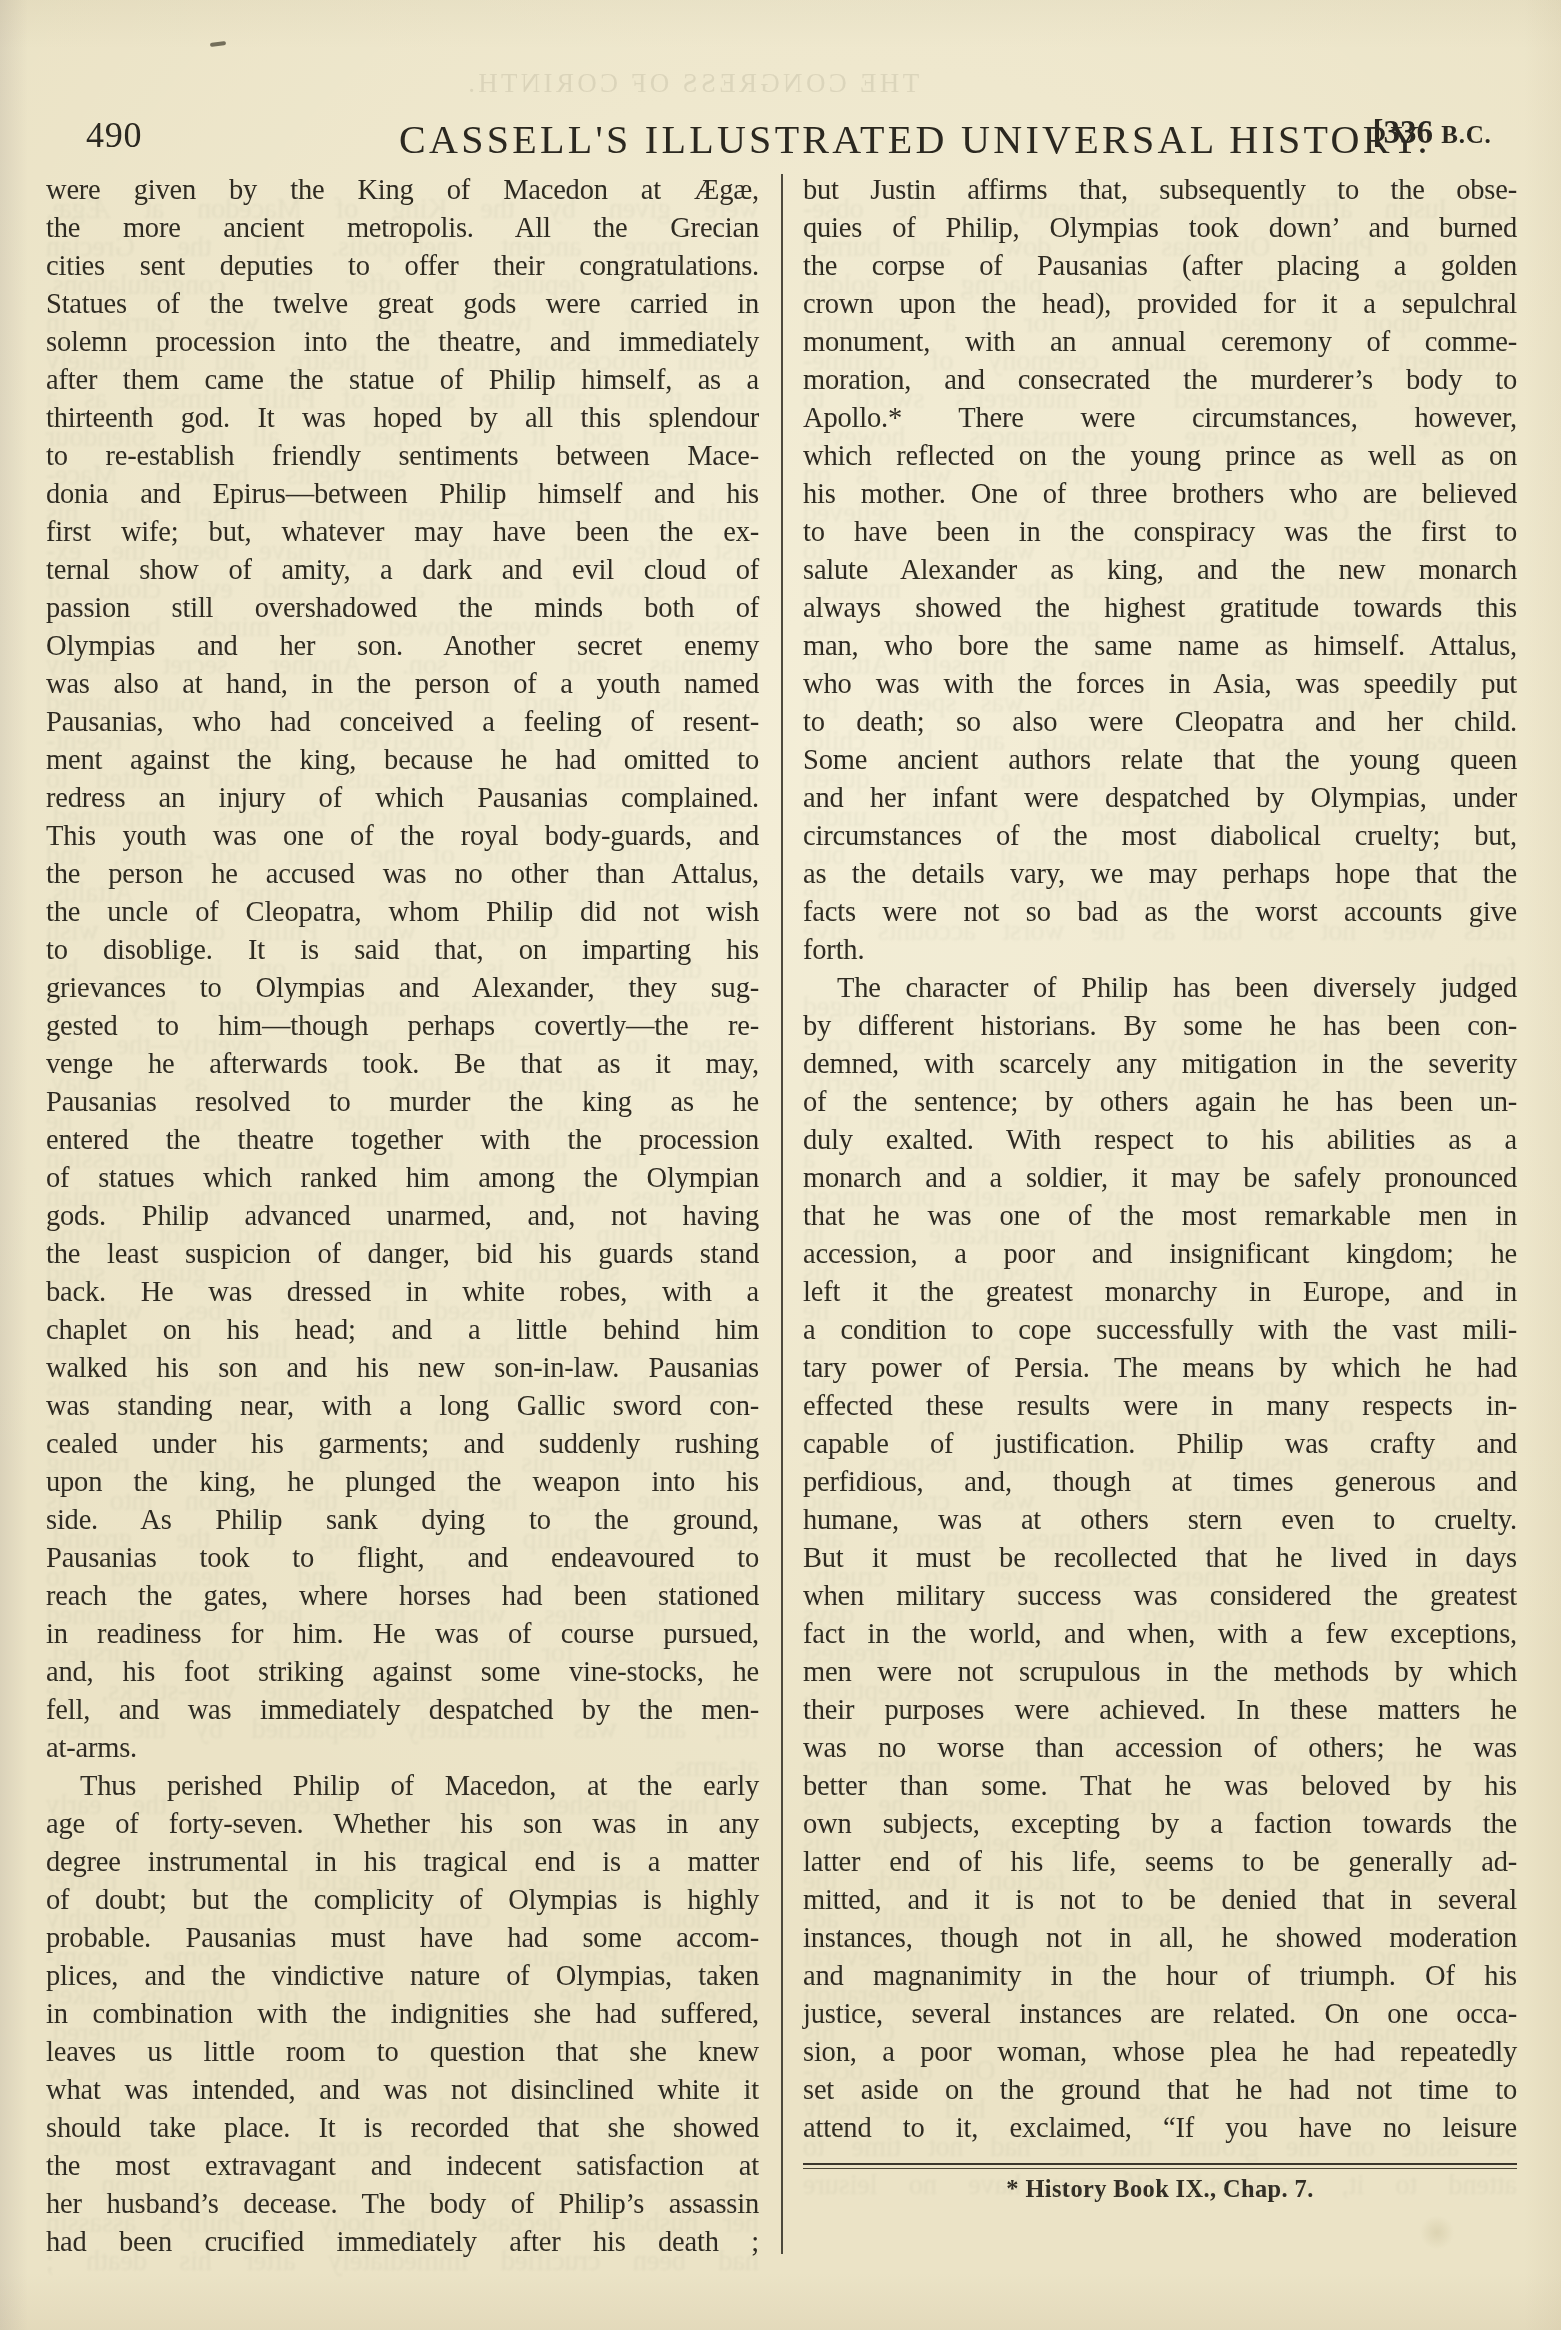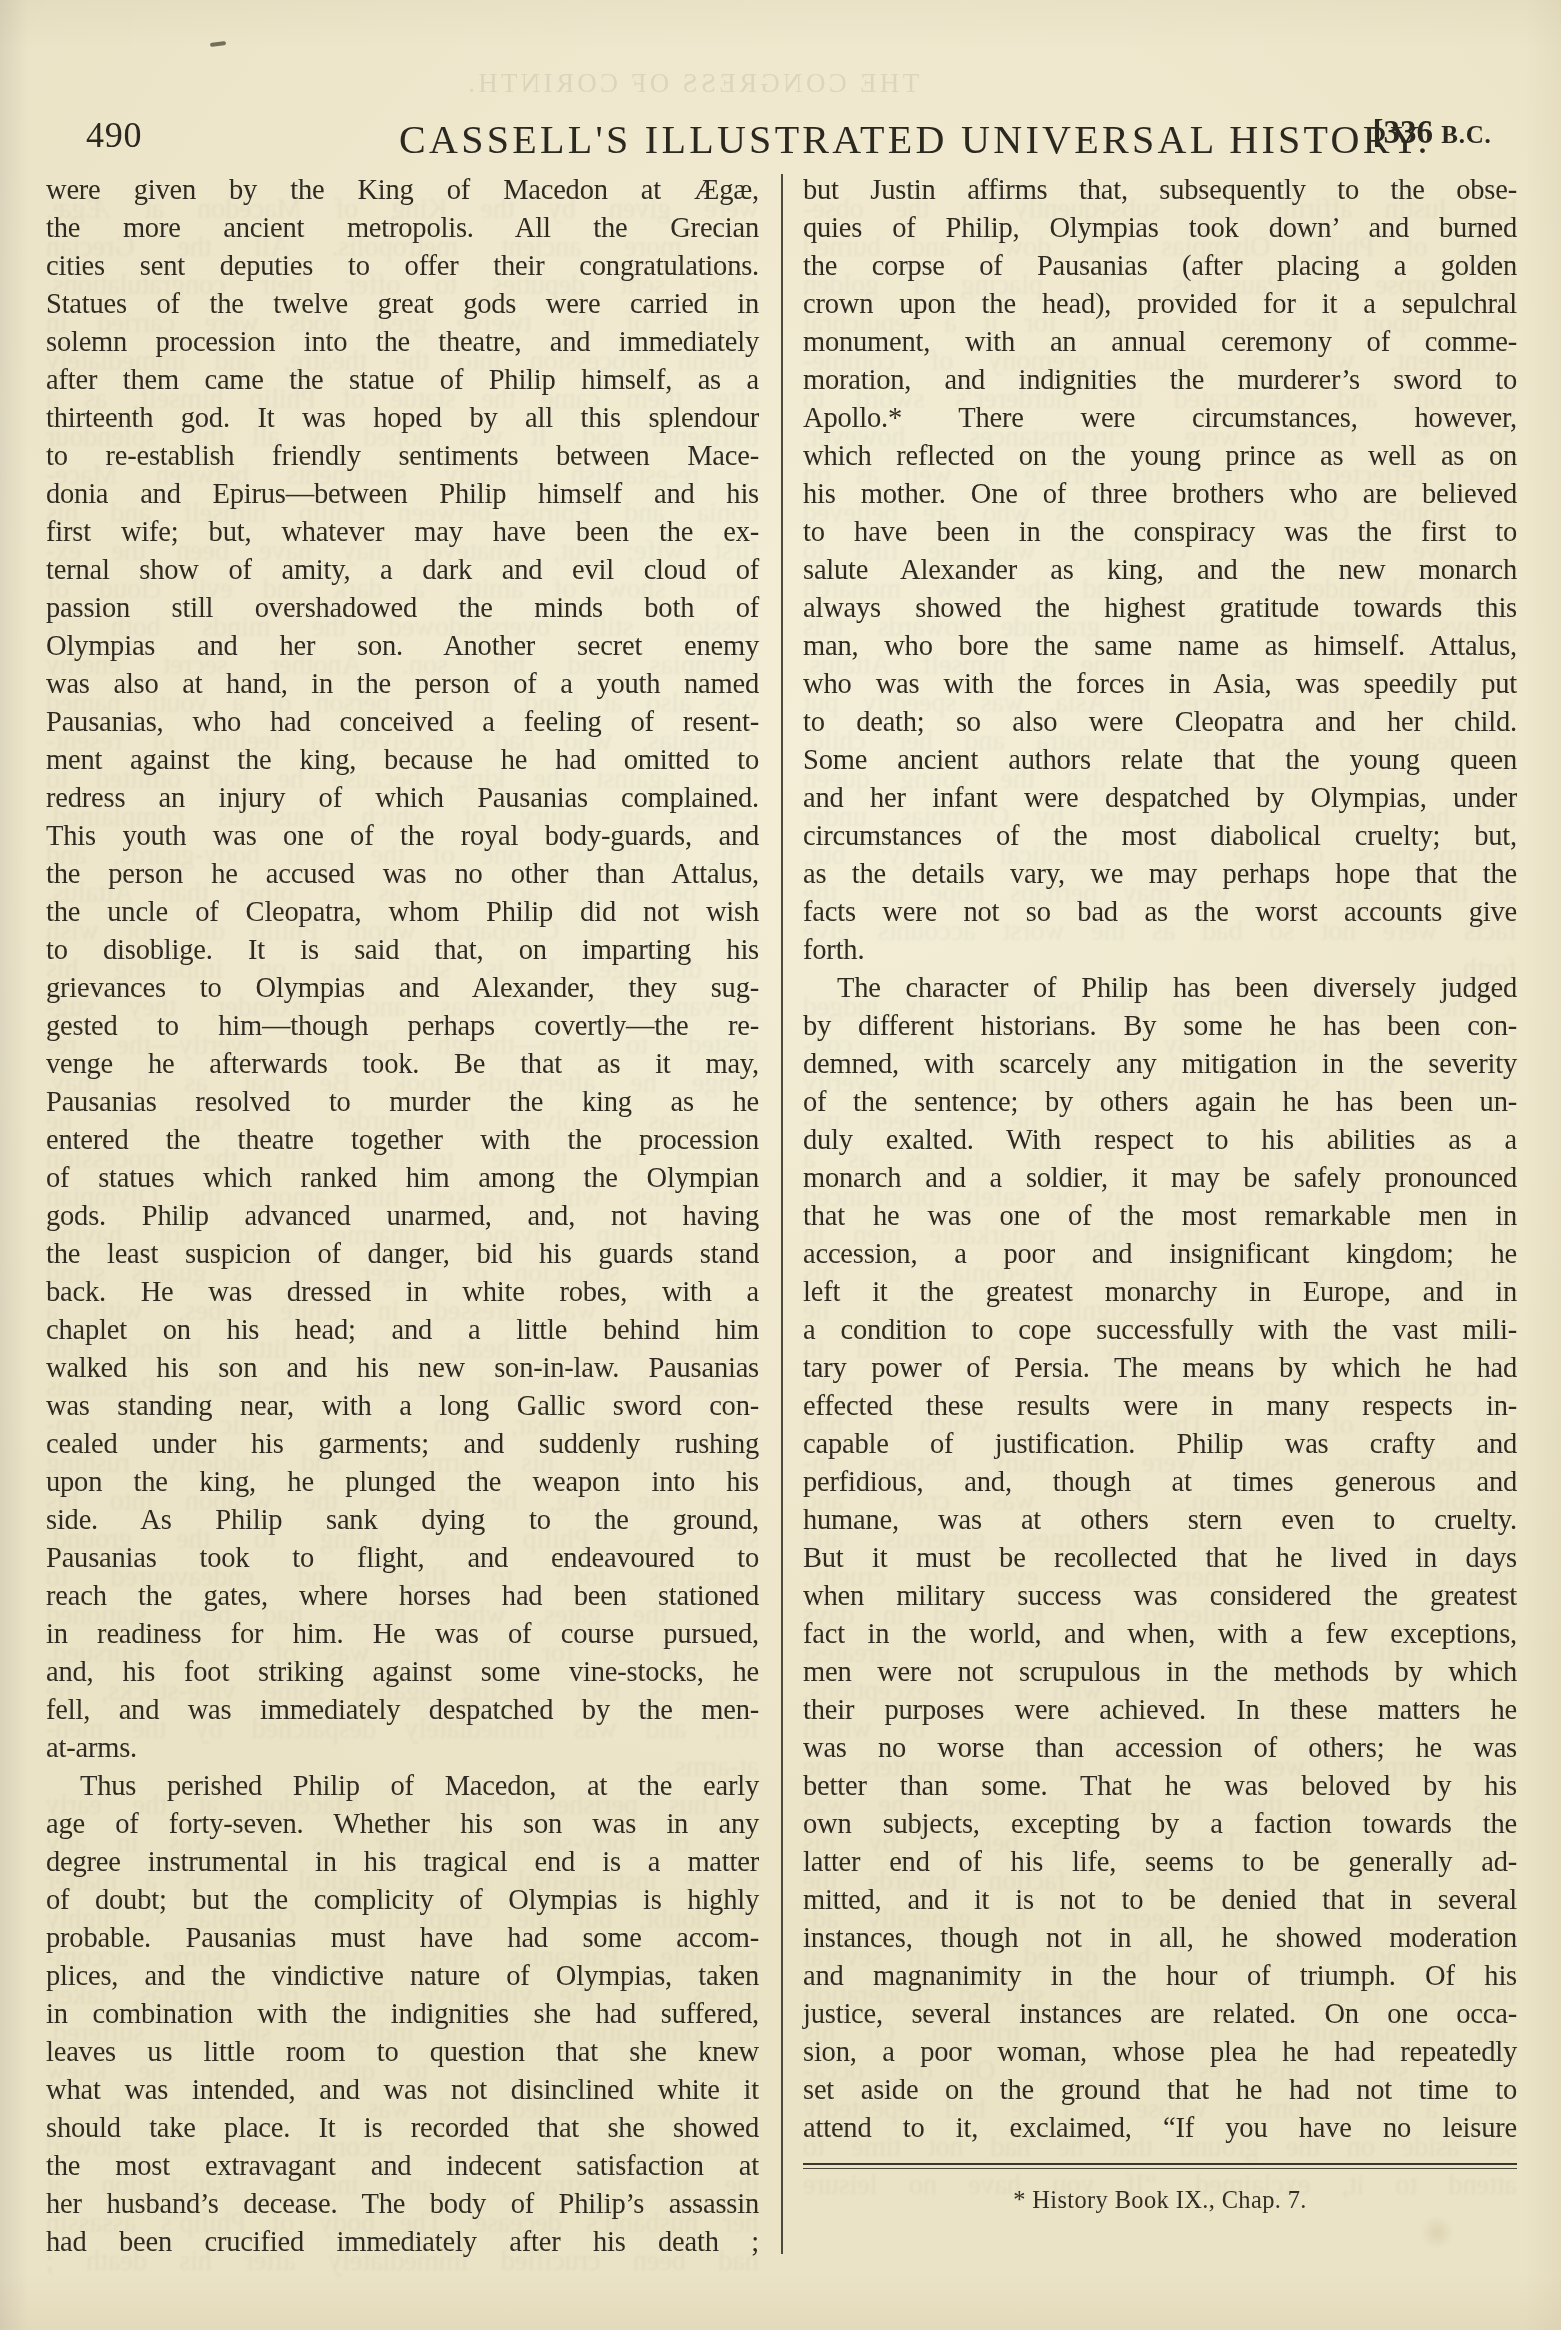--- a/index.html
+++ b/index.html
@@ -50,22 +50,22 @@
     position: absolute; left: 781px; top: 174px;
     width: 2.4px; height: 2080px; background: #3b372c; opacity: 0.9;
   }
 
   
   .footnote-rule {
     margin-top: 16.3px; width: 100%; height: 5.7px; box-sizing: border-box;
     border-top: 2.4px solid #3a362c; border-bottom: 1.6px solid #4a4536;
   }
   .footnote-text {
-    margin-top: 17px; text-align: right; text-align-last: center;
-    font-size: 24.4px; font-weight: normal; letter-spacing: 0.4px; color: #322e25;
+    margin-top: 6px; text-align: right; text-align-last: center;
+    font-size: 24.4px; font-weight: bold; letter-spacing: 0.4px; color: #322e25;
   }
 
   
   .ghost {
     position: absolute; left: 0; right: 0; top: 19px;
     transform: scaleX(-1);
     opacity: 0.055; filter: blur(1.1px); color: #3c4a38;
     pointer-events: none;
   }
   .ghost-header {
@@ -280,21 +280,21 @@
         <div class="line">set aside on the ground that he had not time to</div>
         <div class="line">attend to it, exclaimed, “If you have no leisure</div>
       </div>
     <div class="print">
 
     <div class="line">but Justin affirms that, subsequently to the obse-</div>
         <div class="line">quies of Philip, Olympias took down’ and burned</div>
         <div class="line">the corpse of Pausanias (after placing a golden</div>
         <div class="line">crown upon the head), provided for it a sepulchral</div>
         <div class="line">monument, with an annual ceremony of comme-</div>
-        <div class="line">moration, and indignities the murderer’s sword to</div>
+        <div class="line">moration, and consecrated the murderer’s body to</div>
         <div class="line">Apollo.* There were circumstances, however,</div>
         <div class="line">which reflected on the young prince as well as on</div>
         <div class="line">his mother. One of three brothers who are believed</div>
         <div class="line">to have been in the conspiracy was the first to</div>
         <div class="line">salute Alexander as king, and the new monarch</div>
         <div class="line">always showed the highest gratitude towards this</div>
         <div class="line">man, who bore the same name as himself. Attalus,</div>
         <div class="line">who was with the forces in Asia, was speedily put</div>
         <div class="line">to death; so also were Cleopatra and her child.</div>
         <div class="line">Some ancient authors relate that the young queen</div>

